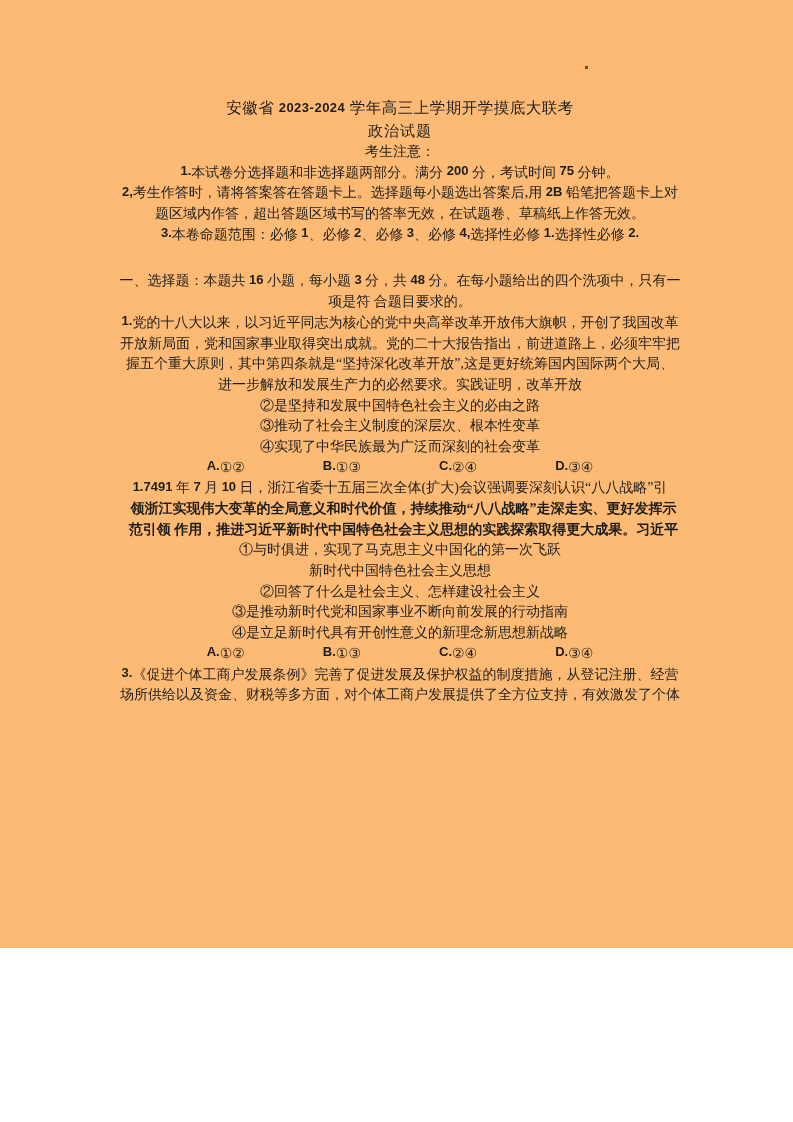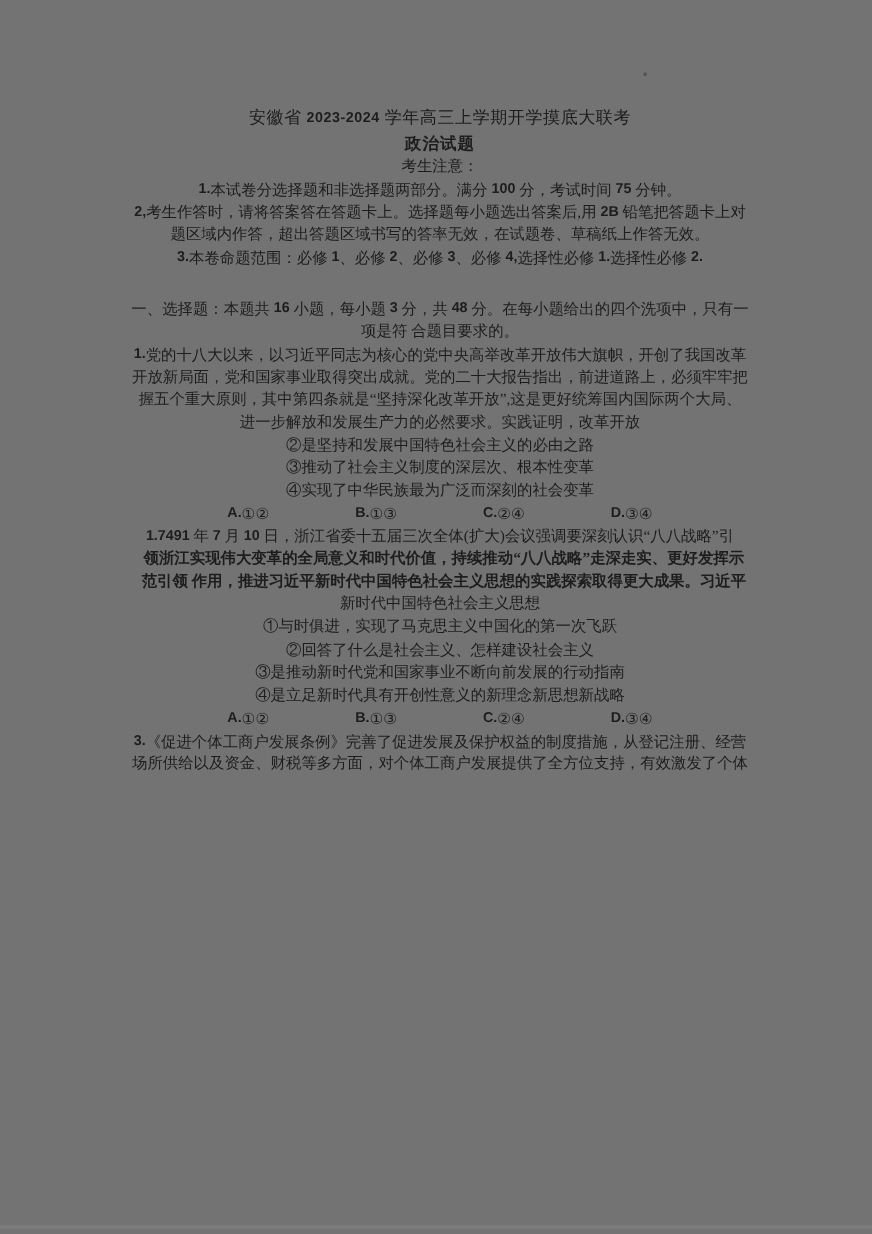--- a/index.html
+++ b/index.html
@@ -1,27 +1,27 @@
 <!DOCTYPE html>
 <html><head>
 <meta charset="utf-8">
 <style>
   html,body{margin:0;padding:0;background:#ffffff;}
   .page{
     position:relative;
-    width:793px;height:1122px;
-    background:#737373;
+    width:793px;height:948px;
+    background:#fdba74;
     overflow:hidden;
     font-family:"Liberation Serif","DejaVu Serif",serif;
     color:#1d1d1d;
   }
   .doc{position:absolute;left:117px;top:96px;width:566px;}
   .line{height:20.7px;line-height:20.7px;font-size:14px;white-space:nowrap;text-align:center;}
   .title{height:24px;line-height:24px;font-size:15.5px;text-align:center;letter-spacing:0.5px;}
-  .subtitle{height:22px;line-height:22px;font-size:15px;letter-spacing:1px;font-weight:bold;}
+  .subtitle{height:22px;line-height:22px;font-size:15px;letter-spacing:1px;}
   .gap{height:26px;}
   .ind{padding-left:7px;font-weight:bold;}
   .n{
     font-family:"Liberation Sans","DejaVu Sans",sans-serif;
     font-size:13px;font-weight:600;
     position:relative;top:-1.5px;
   }
   .choice{display:inline-block;width:116.2px;}
   .dot{position:absolute;left:585px;top:66px;width:3px;height:3px;background:#555555;}
   .bottom-rule{position:absolute;left:0;top:1114px;width:793px;height:3px;background:#7e7e7e;}
@@ -29,21 +29,21 @@
 </head>
 <body>
 
 <div class="page">
   <div class="doc">
 
     <div class="line title t">安徽省 <span class="n">2023-2024</span> 学年高三上学期开学摸底大联考</div>
     <div class="line subtitle t">政治试题</div>
 
     <div class="line t">考生注意：</div>
-    <div class="line t"><span class="n">1.</span>本试卷分选择题和非选择题两部分。满分 <span class="n">100</span> 分，考试时间 <span class="n">75</span> 分钟。</div>
+    <div class="line t"><span class="n">1.</span>本试卷分选择题和非选择题两部分。满分 <span class="n">200</span> 分，考试时间 <span class="n">75</span> 分钟。</div>
     <div class="line t"><span class="n">2,</span>考生作答时，请将答案答在答题卡上。选择题每小题选出答案后,用 <span class="n">2B</span> 铅笔把答题卡上对</div>
     <div class="line t">题区域内作答，超出答题区域书写的答率无效，在试题卷、草稿纸上作答无效。</div>
     <div class="line t"><span class="n">3.</span>本卷命题范围：必修 <span class="n">1</span>、必修 <span class="n">2</span>、必修 <span class="n">3</span>、必修 <span class="n">4,</span>选择性必修 <span class="n">1.</span>选择性必修 <span class="n">2.</span></div>
 
     <div class="gap"></div>
 
     <div class="line t">一、选择题：本题共 <span class="n">16</span> 小题，每小题 <span class="n">3</span> 分，共 <span class="n">48</span> 分。在每小题给出的四个洗项中，只有一</div>
     <div class="line t">项是符 合题目要求的。</div>
 
     <div class="line t"><span class="n">1.</span>党的十八大以来，以习近平同志为核心的党中央高举改革开放伟大旗帜，开创了我国改革</div>
@@ -53,22 +53,22 @@
     <div class="line t">②是坚持和发展中国特色社会主义的必由之路</div>
     <div class="line t">③推动了社会主义制度的深层次、根本性变革</div>
     <div class="line t">④实现了中华民族最为广泛而深刻的社会变革</div>
     <div class="line">
       <span class="choice t"><span class="n">A.</span>①②</span><span class="choice t"><span class="n">B.</span>①③</span><span class="choice t"><span class="n">C.</span>②④</span><span class="choice t"><span class="n">D.</span>③④</span>
     </div>
 
     <div class="line t"><span class="n">1.7491</span> 年 <span class="n">7</span> 月 <span class="n">10</span> 日，浙江省委十五届三次全体(扩大)会议强调要深刻认识“八八战略”引</div>
     <div class="line t ind">领浙江实现伟大变革的全局意义和时代价值，持续推动“八八战略”走深走实、更好发挥示</div>
     <div class="line t ind">范引领 作用，推进习近平新时代中国特色社会主义思想的实践探索取得更大成果。习近平</div>
+    <div class="line t">①与时俱进，实现了马克思主义中国化的第一次飞跃</div>
     <div class="line t">新时代中国特色社会主义思想</div>
-    <div class="line t">①与时俱进，实现了马克思主义中国化的第一次飞跃</div>
     <div class="line t">②回答了什么是社会主义、怎样建设社会主义</div>
     <div class="line t">③是推动新时代党和国家事业不断向前发展的行动指南</div>
     <div class="line t">④是立足新时代具有开创性意义的新理念新思想新战略</div>
     <div class="line">
       <span class="choice t"><span class="n">A.</span>①②</span><span class="choice t"><span class="n">B.</span>①③</span><span class="choice t"><span class="n">C.</span>②④</span><span class="choice t"><span class="n">D.</span>③④</span>
     </div>
 
     <div class="line t"><span class="n">3.</span>《促进个体工商户发展条例》完善了促进发展及保护权益的制度措施，从登记注册、经营</div>
     <div class="line t">场所供给以及资金、财税等多方面，对个体工商户发展提供了全方位支持，有效激发了个体</div>
 

